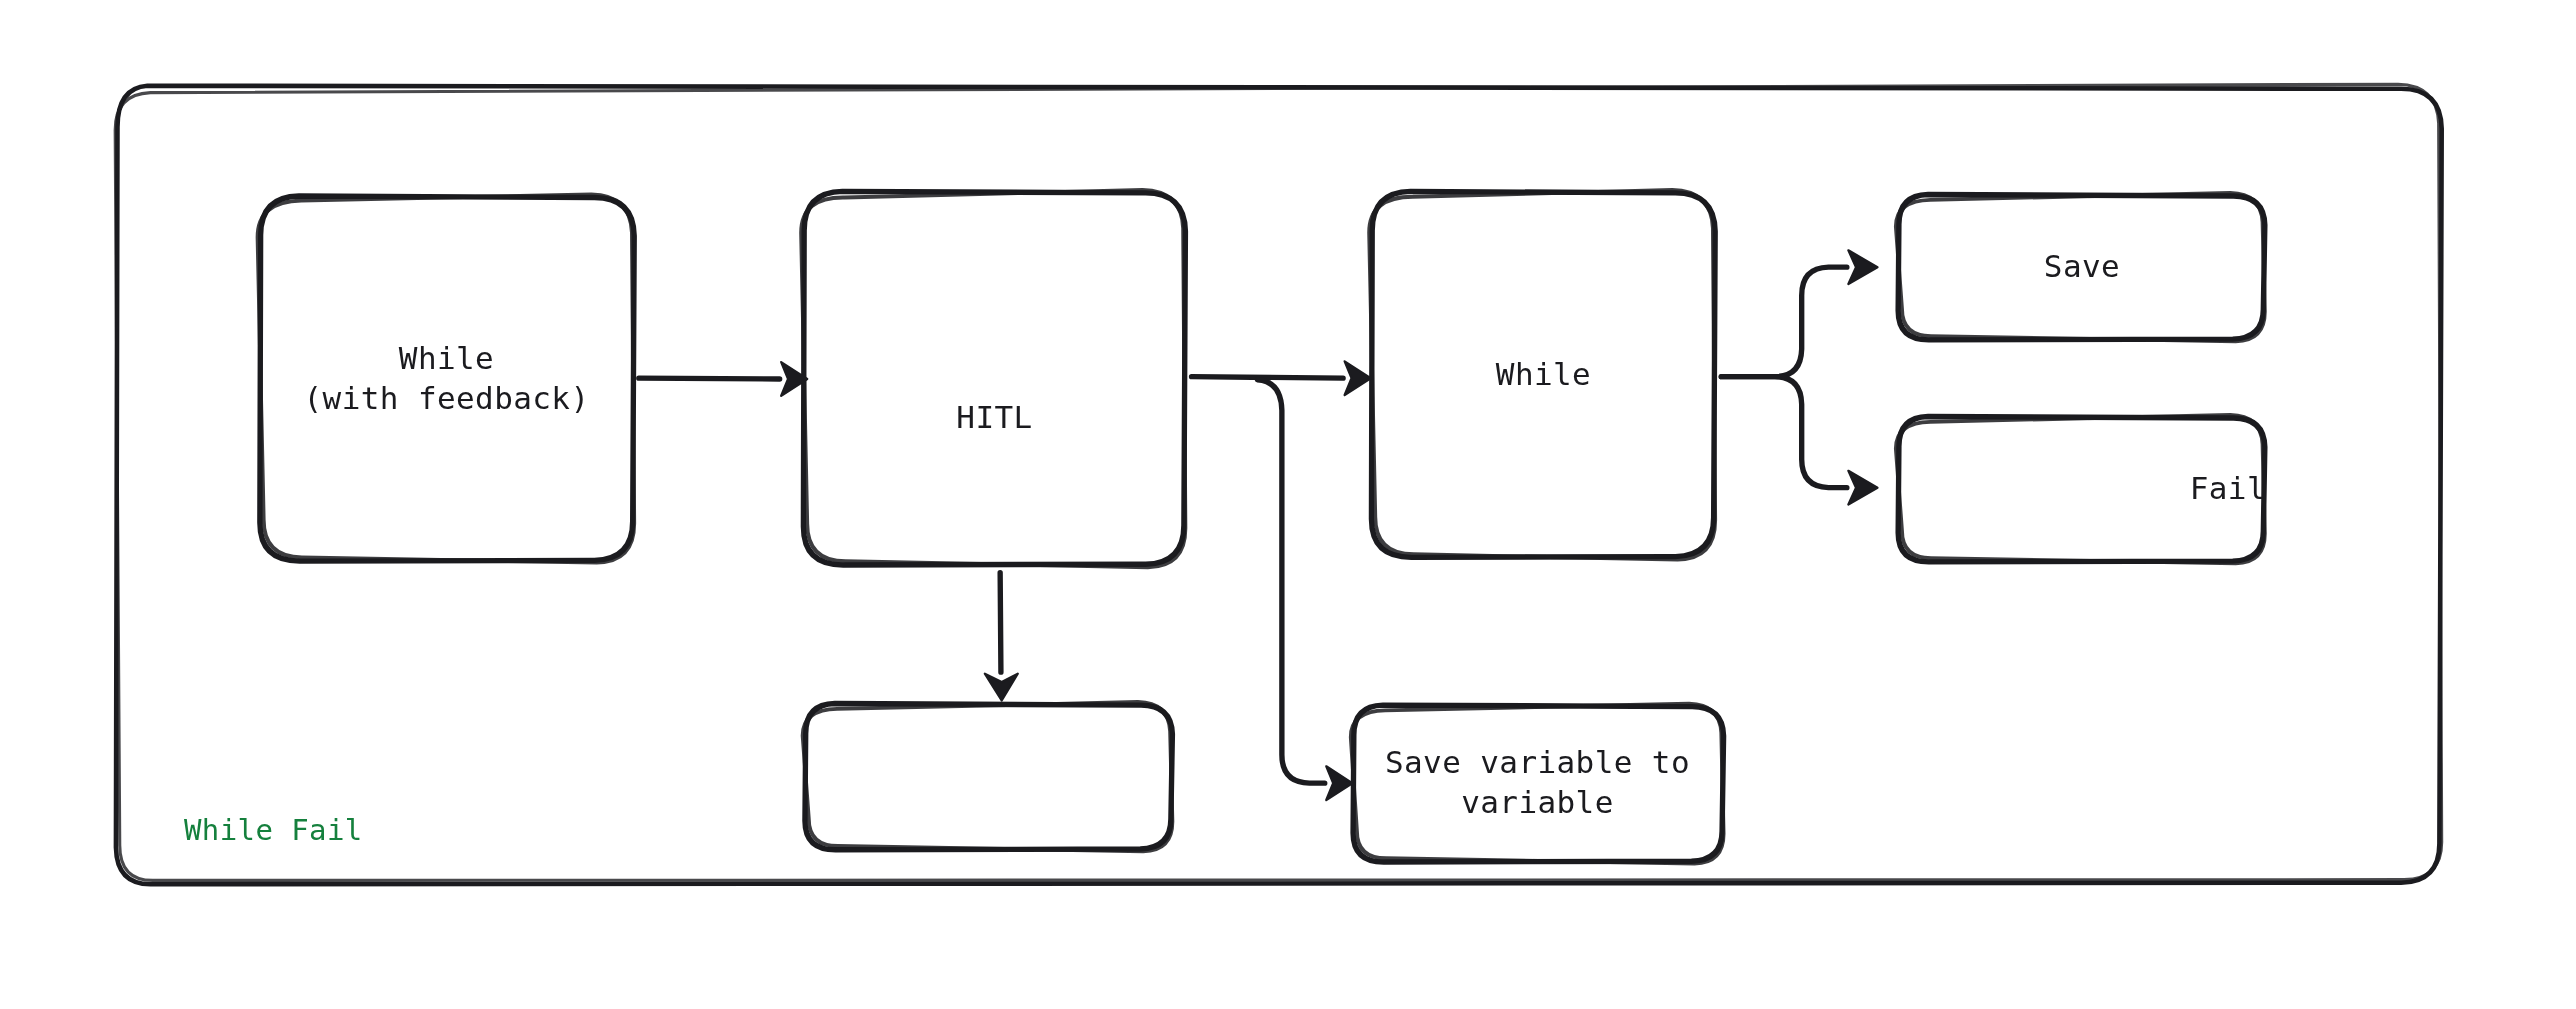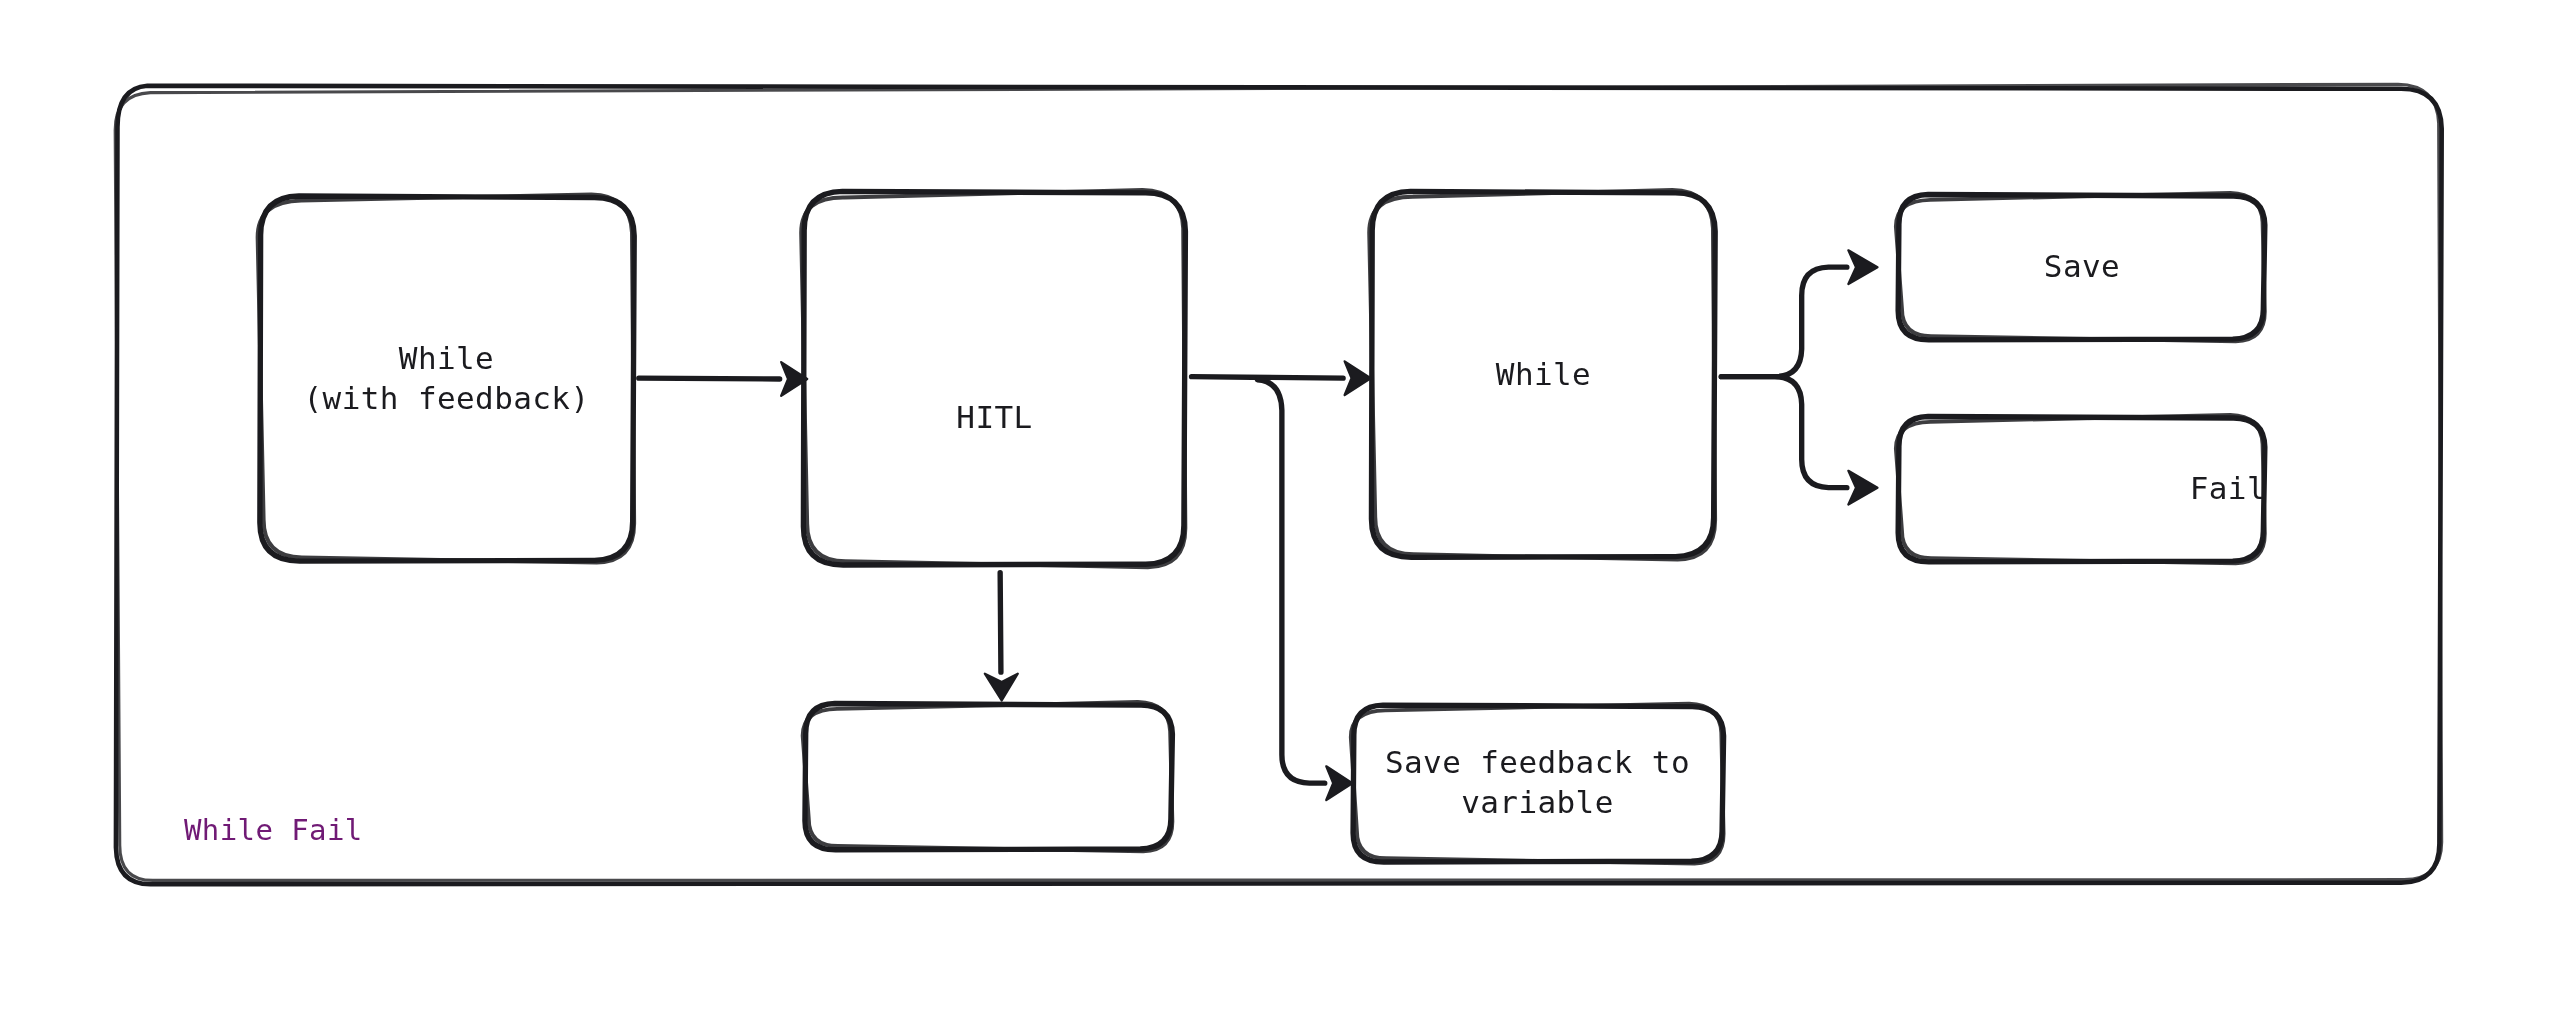--- a/index.html
+++ b/index.html
@@ -75,21 +75,21 @@
     color: #1b1b1f;
     font-family: "DejaVu Sans Mono", "Liberation Mono", monospace;
     font-size: 31px;
     line-height: 1.30;
     letter-spacing: 0.4px;
     white-space: pre;
     pointer-events: none;
   }
   .group-label {
     position: absolute;
-    color: #701a75;
+    color: #15803d;
     font-family: "DejaVu Sans Mono", "Liberation Mono", monospace;
     font-size: 29px;
     letter-spacing: 0.4px;
     white-space: pre;
     text-align: right;
   }
   .node-hit {
     position: absolute;
     background: transparent;
   }
@@ -189,21 +189,21 @@
   <div class="node-label" style="left:1898px; top:194px; width:368px; height:145px;">
     <span>Save</span>
   </div>
 
   <div class="node-label" style="left:1898px; top:416px; width:368px; height:145px;align-items:flex-end;">
     <span>Fail</span>
   </div>
 
 
   <div class="node-label" style="left:1352px; top:704px; width:371px; height:156px;">
-    <span>Save feedback to</span>
+    <span>Save variable to</span>
     <span>variable</span>
   </div>
 
   <div class="group-label" style="left:184px; top:813px;">While Fail</div>
 
   <div class="node-hit" style="left:259px; top:195px; width:375px; height:366px;"></div>
   <div class="node-hit" style="left:803px; top:190px; width:383px; height:375px;"></div>
   <div class="node-hit" style="left:1371px; top:190px; width:345px; height:368px;"></div>
   <div class="node-hit" style="left:1898px; top:194px; width:368px; height:145px;"></div>
   <div class="node-hit" style="left:1898px; top:416px; width:368px; height:145px;"></div>

